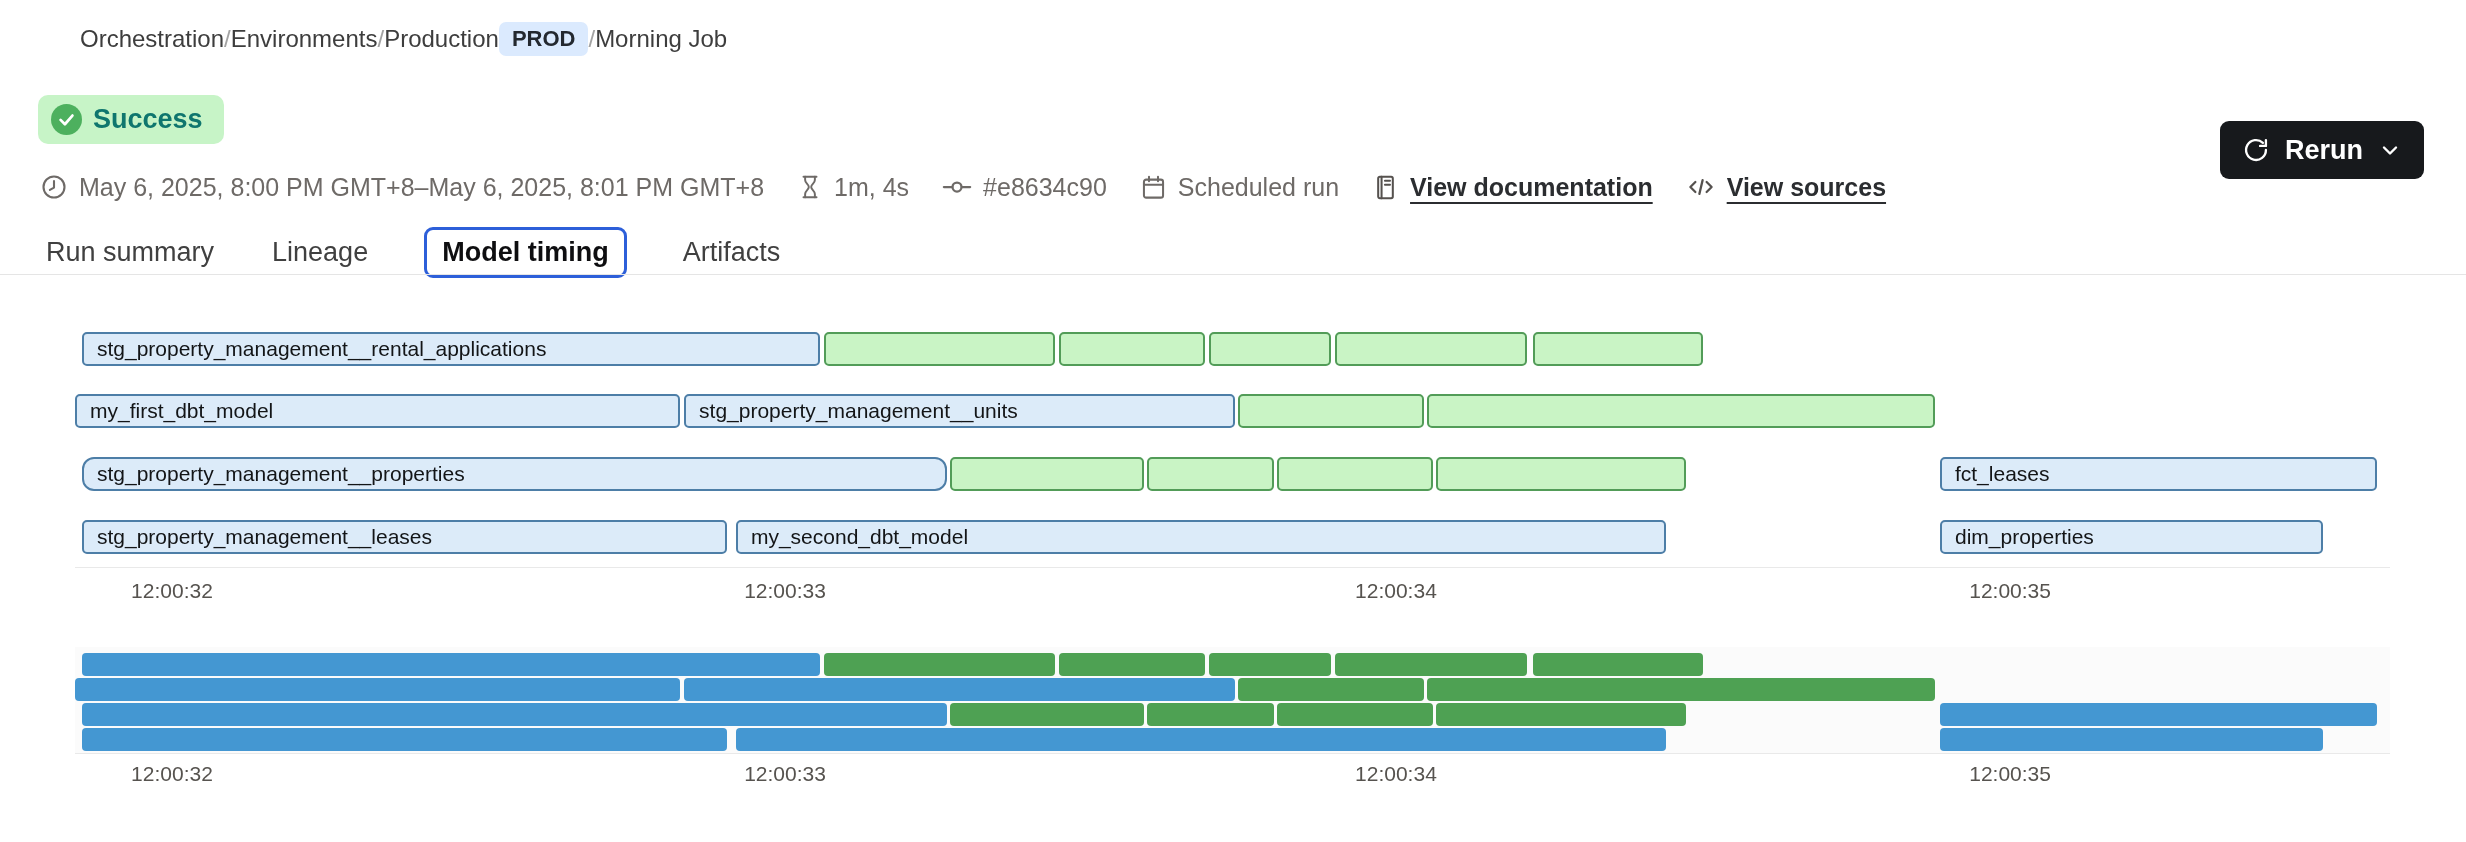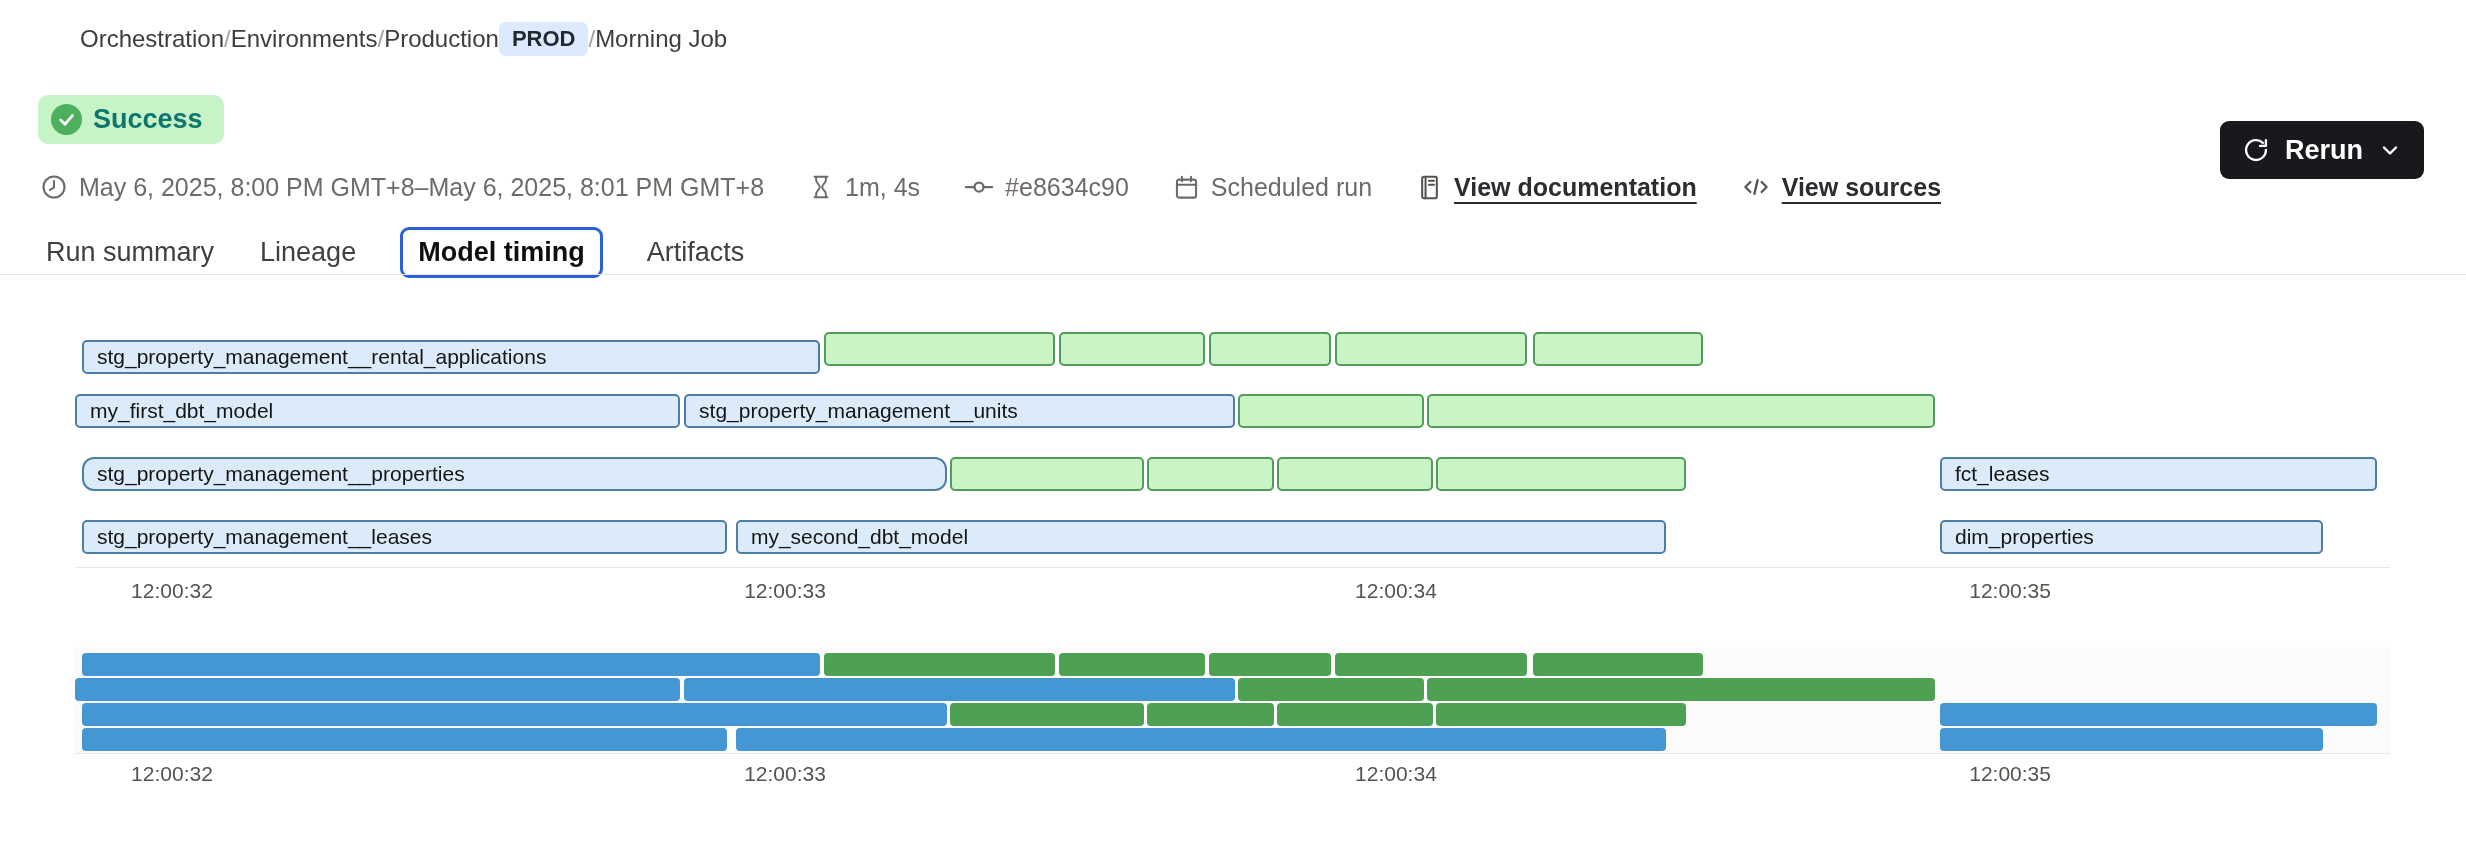--- a/index.html
+++ b/index.html
@@ -24,27 +24,27 @@
                    display:flex; align-items:center; justify-content:center; }
   .status-text { font-size:27px; font-weight:600; color:#0f766e; }
 
   .rerun-btn { position:absolute; right:42px; top:121px; height:58px; background:#17191c;
                color:#ffffff; border:none; border-radius:9px; display:flex; align-items:center;
                gap:15px; padding:0 22px; font-size:27px; font-weight:700; cursor:pointer;
                font-family:"Liberation Sans", sans-serif; }
 
   
   .meta-row { position:absolute; left:40px; top:172px; display:flex; align-items:center;
-              gap:44px; font-size:25px; color:#6e6a67; white-space:nowrap; }
+              gap:33px; font-size:25px; color:#6e6a67; white-space:nowrap; }
   .meta-item { display:flex; align-items:center; gap:11px; }
   .meta-link { color:#2b2d30; font-weight:600; text-decoration:underline;
                text-underline-offset:6px; cursor:pointer; }
 
   
-  .tabs { position:absolute; left:44px; top:226px; display:flex; align-items:center; gap:42px;
+  .tabs { position:absolute; left:44px; top:226px; display:flex; align-items:center; gap:54px;
           font-size:27px; color:#404040; height:52px; }
   .tab { cursor:pointer; padding:0 2px; }
   .tab.selected { border:3px solid #2d5fd9; border-radius:9px; padding:7px 15px;
                   font-weight:600; color:#0e0e10; }
   .tabs-divider { position:absolute; left:0; top:274px; width:2466px; height:1px; background:#e5e5e5; }
 
   
   .track { position:absolute; left:75px; width:2315px; }
   .gantt-main { top:332px; height:290px; }
   .bar { position:absolute; height:34px; border-radius:5px; border:2px solid;
@@ -154,21 +154,21 @@
 
 <div class="tabs">
   <span class="tab">Run summary</span>
   <span class="tab">Lineage</span>
   <span class="tab selected">Model timing</span>
   <span class="tab">Artifacts</span>
 </div>
 <div class="tabs-divider"></div>
 
 <div class="track gantt-main abs" id="gantt-main">
-    <div class="bar model" style="left: 0.3%; width: 31.88%; top: 8px;">stg_property_management__rental_applications</div>
+    <div class="bar model" style="left: 0.3%; width: 31.88%; top: 0px;">stg_property_management__rental_applications</div>
     <div class="bar test" style="left: 32.35%; width: 9.98%; top: 0px;"></div>
     <div class="bar test" style="left: 42.51%; width: 6.31%; top: 0px;"></div>
     <div class="bar test" style="left: 48.98%; width: 5.27%; top: 0px;"></div>
     <div class="bar test" style="left: 54.43%; width: 8.29%; top: 0px;"></div>
     <div class="bar test" style="left: 62.98%; width: 7.34%; top: 0px;"></div>
     <div class="bar model" style="left: 0%; width: 26.13%; top: 62px;">my_first_dbt_model</div>
     <div class="bar model" style="left: 26.31%; width: 23.8%; top: 62px; text-align: center;">stg_property_management__units</div>
     <div class="bar test" style="left: 50.24%; width: 8.03%; top: 62px;"></div>
     <div class="bar test" style="left: 58.4%; width: 21.94%; top: 62px;"></div>
     <div class="bar model" style="left: 0.3%; width: 37.37%; top: 125px; border-radius: 12px;">stg_property_management__properties</div>

